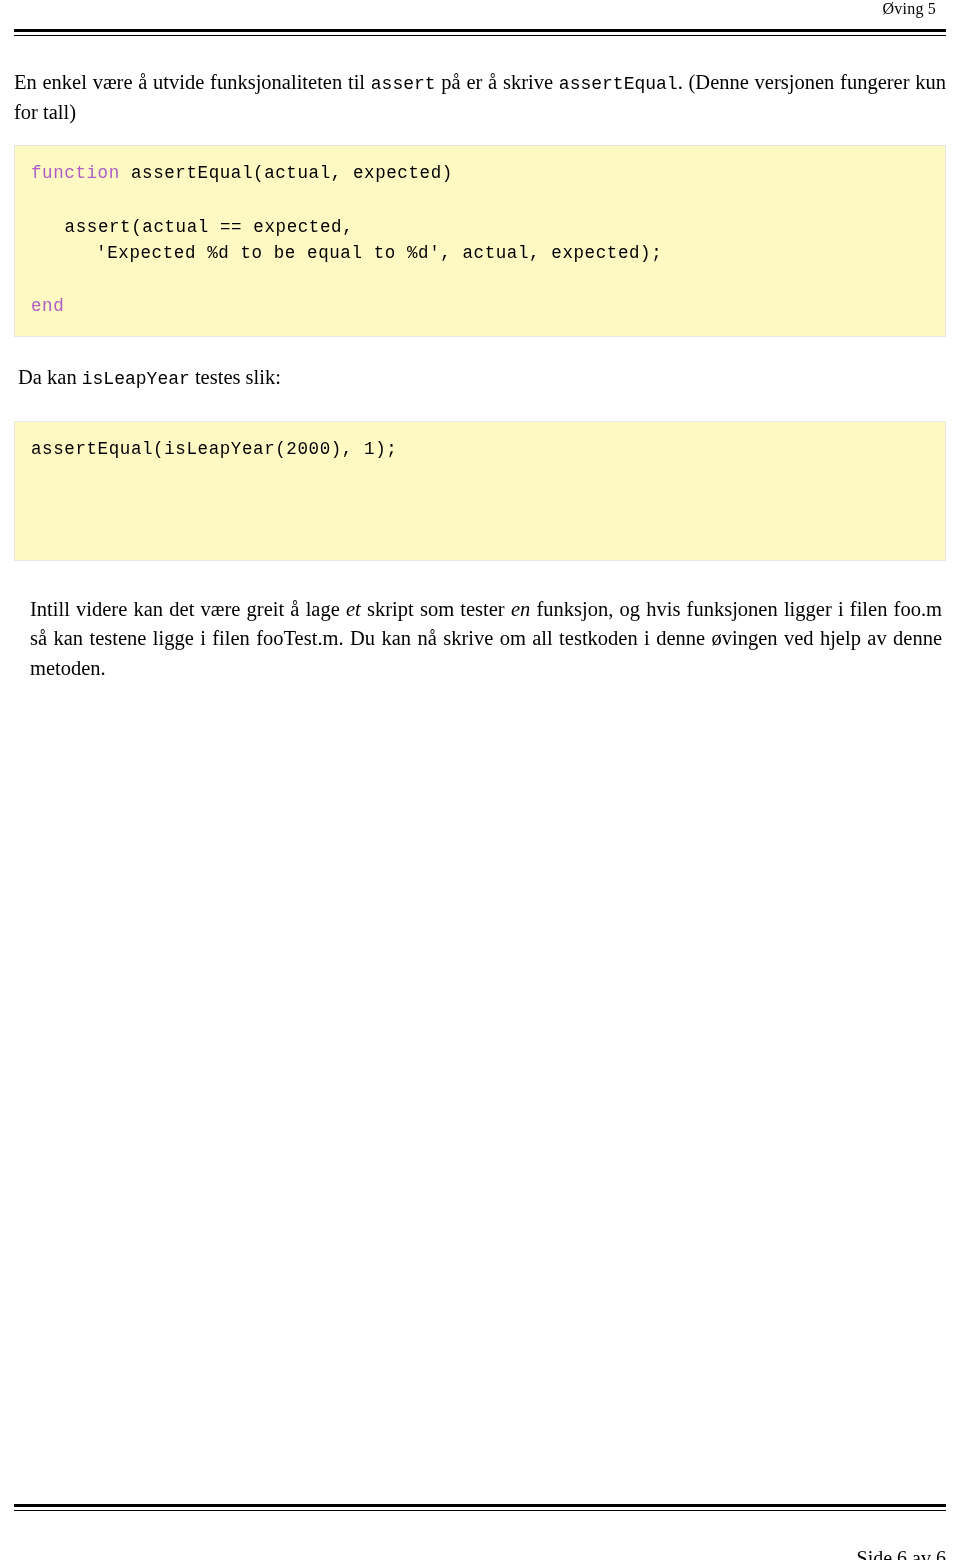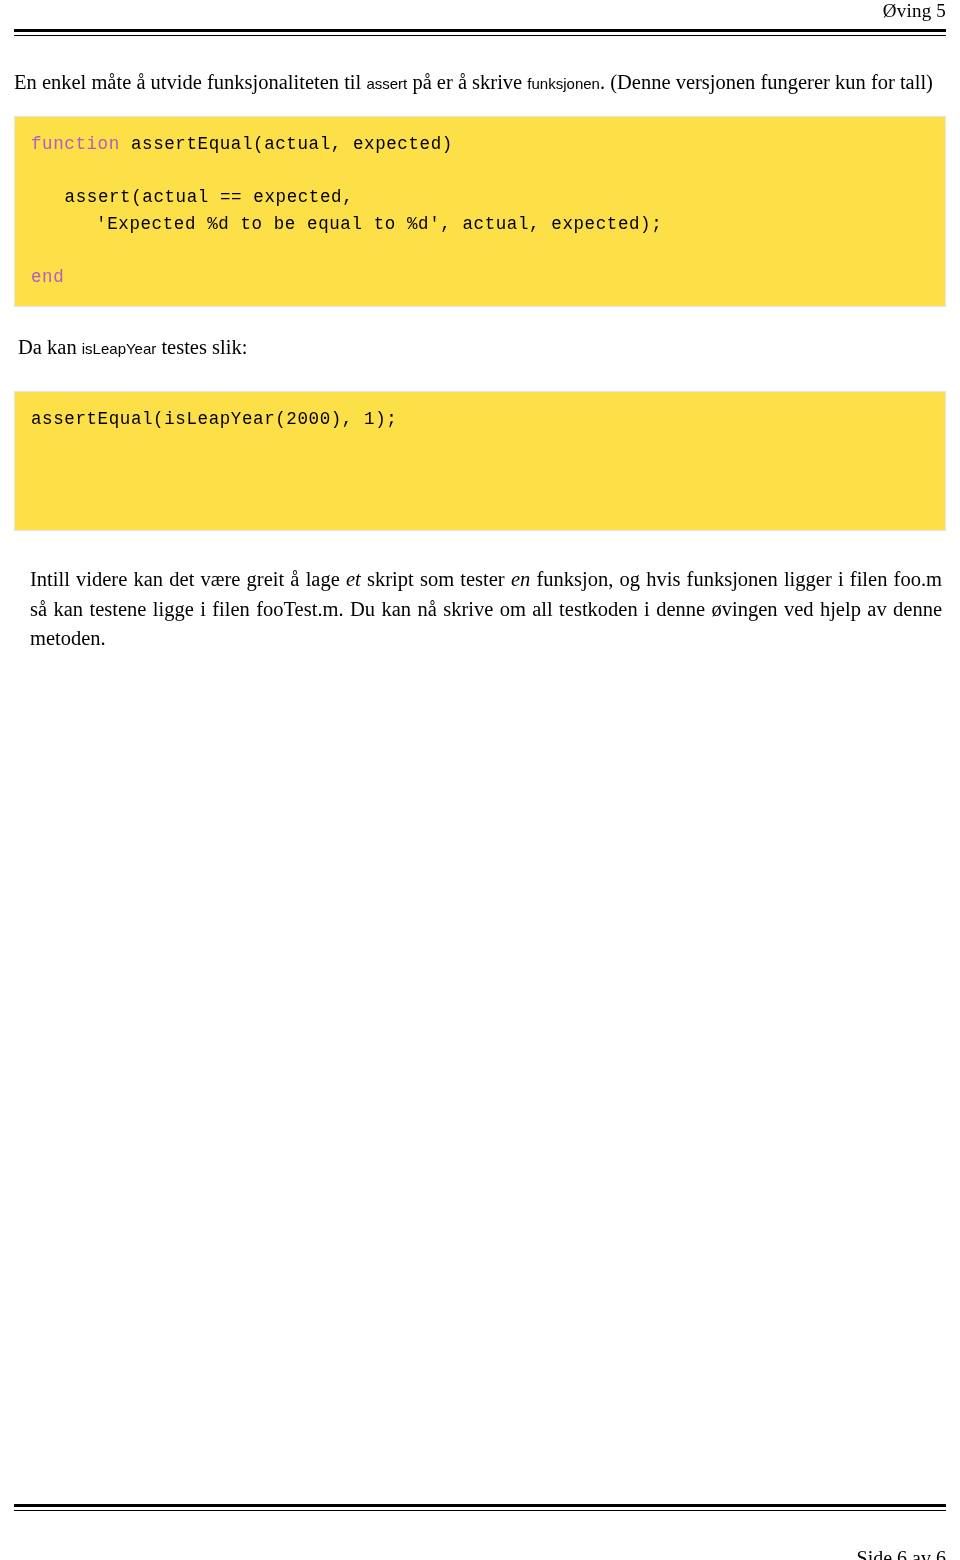--- a/index.html
+++ b/index.html
@@ -21,24 +21,24 @@
     height: 1560px;
     padding: 0 10px;
   }
   
   .header {
     position: relative;
     height: 40px;
   }
   .header-title {
     position: absolute;
-    right: 4px;
+    right: 14px;
     top: 0px;
     font-family: "Liberation Serif", serif;
-    font-size: 19px;
+    font-size: 16px;
     letter-spacing: 0.2px;
   }
   .rule-thick {
     position: absolute;
     left: 4px;
     right: 4px;
     top: 29px;
     height: 3px;
     background: #000;
   }
@@ -55,29 +55,29 @@
     font-size: 20.5px;
     line-height: 1.45;
     text-align: justify;
     margin: 0;
     padding: 0 4px;
   }
   .para.first {
     margin-top: 28px;
   }
   .mono-inline {
-    font-family: Liberation Sans, sans-serif;
-    font-size: 15px;
+    font-family: Liberation Mono, monospace;
+    font-size: 18px;
   }
   .it { font-style: italic; }
 
   
   .codebox {
     border: 1px solid #e6e6e6;
-    background: #fde047;
+    background: #fef9c3;
     margin: 18px 4px 0 4px;
     padding: 14px 16px 16px 16px;
     font-family: "Liberation Mono", monospace;
     font-size: 17.5px;
     line-height: 1.52;
     white-space: pre;
     letter-spacing: 0.6px;
   }
   .codebox.code1 { min-height: 168px; }
   .codebox.code2 { min-height: 140px; margin-top: 28px; }
@@ -120,21 +120,21 @@
 <body>
 
 <div class="page">
 
   <div class="header">
     <div class="header-title">Øving 5</div>
     <div class="rule-thick"></div>
     <div class="rule-thin"></div>
   </div>
 
-  <p class="para first"><span>En enkel måte å utvide funksjonaliteten til </span><span class="mono-inline">assert</span><span> på er å skrive </span><span class="mono-inline">funksjonen</span><span>. (Denne versjonen fungerer kun for tall)</span></p>
+  <p class="para first"><span>En enkel være å utvide funksjonaliteten til </span><span class="mono-inline">assert</span><span> på er å skrive </span><span class="mono-inline">assertEqual</span><span>. (Denne versjonen fungerer kun for tall)</span></p>
 
   <div class="codebox code1"><span class="ln"><span class="kw">function</span><span> assertEqual(actual, expected)</span></span><span class="ln">&nbsp;</span><span class="ln indent1"><span>assert(actual == expected,</span></span><span class="ln indent2"><span>'Expected %d to be equal to %d', actual, expected);</span></span><span class="ln">&nbsp;</span><span class="ln"><span class="kw">end</span></span></div>
 
   <p class="para midtext"><span>Da kan </span><span class="mono-inline">isLeapYear</span><span> testes slik:</span></p>
 
   <div class="codebox code2"><span class="ln">assertEqual(isLeapYear(2000), 1);</span></div>
 
   <p class="para tailtext"><span>Intill videre kan det være greit å lage </span><span class="it">et</span><span> skript som tester </span><span class="it">en</span><span> funksjon, og hvis funksjonen ligger i filen foo.m så kan testene ligge i filen fooTest.m. Du kan nå skrive om all testkoden i denne øvingen ved hjelp av denne metoden.</span></p>
 
   <div class="footer">

